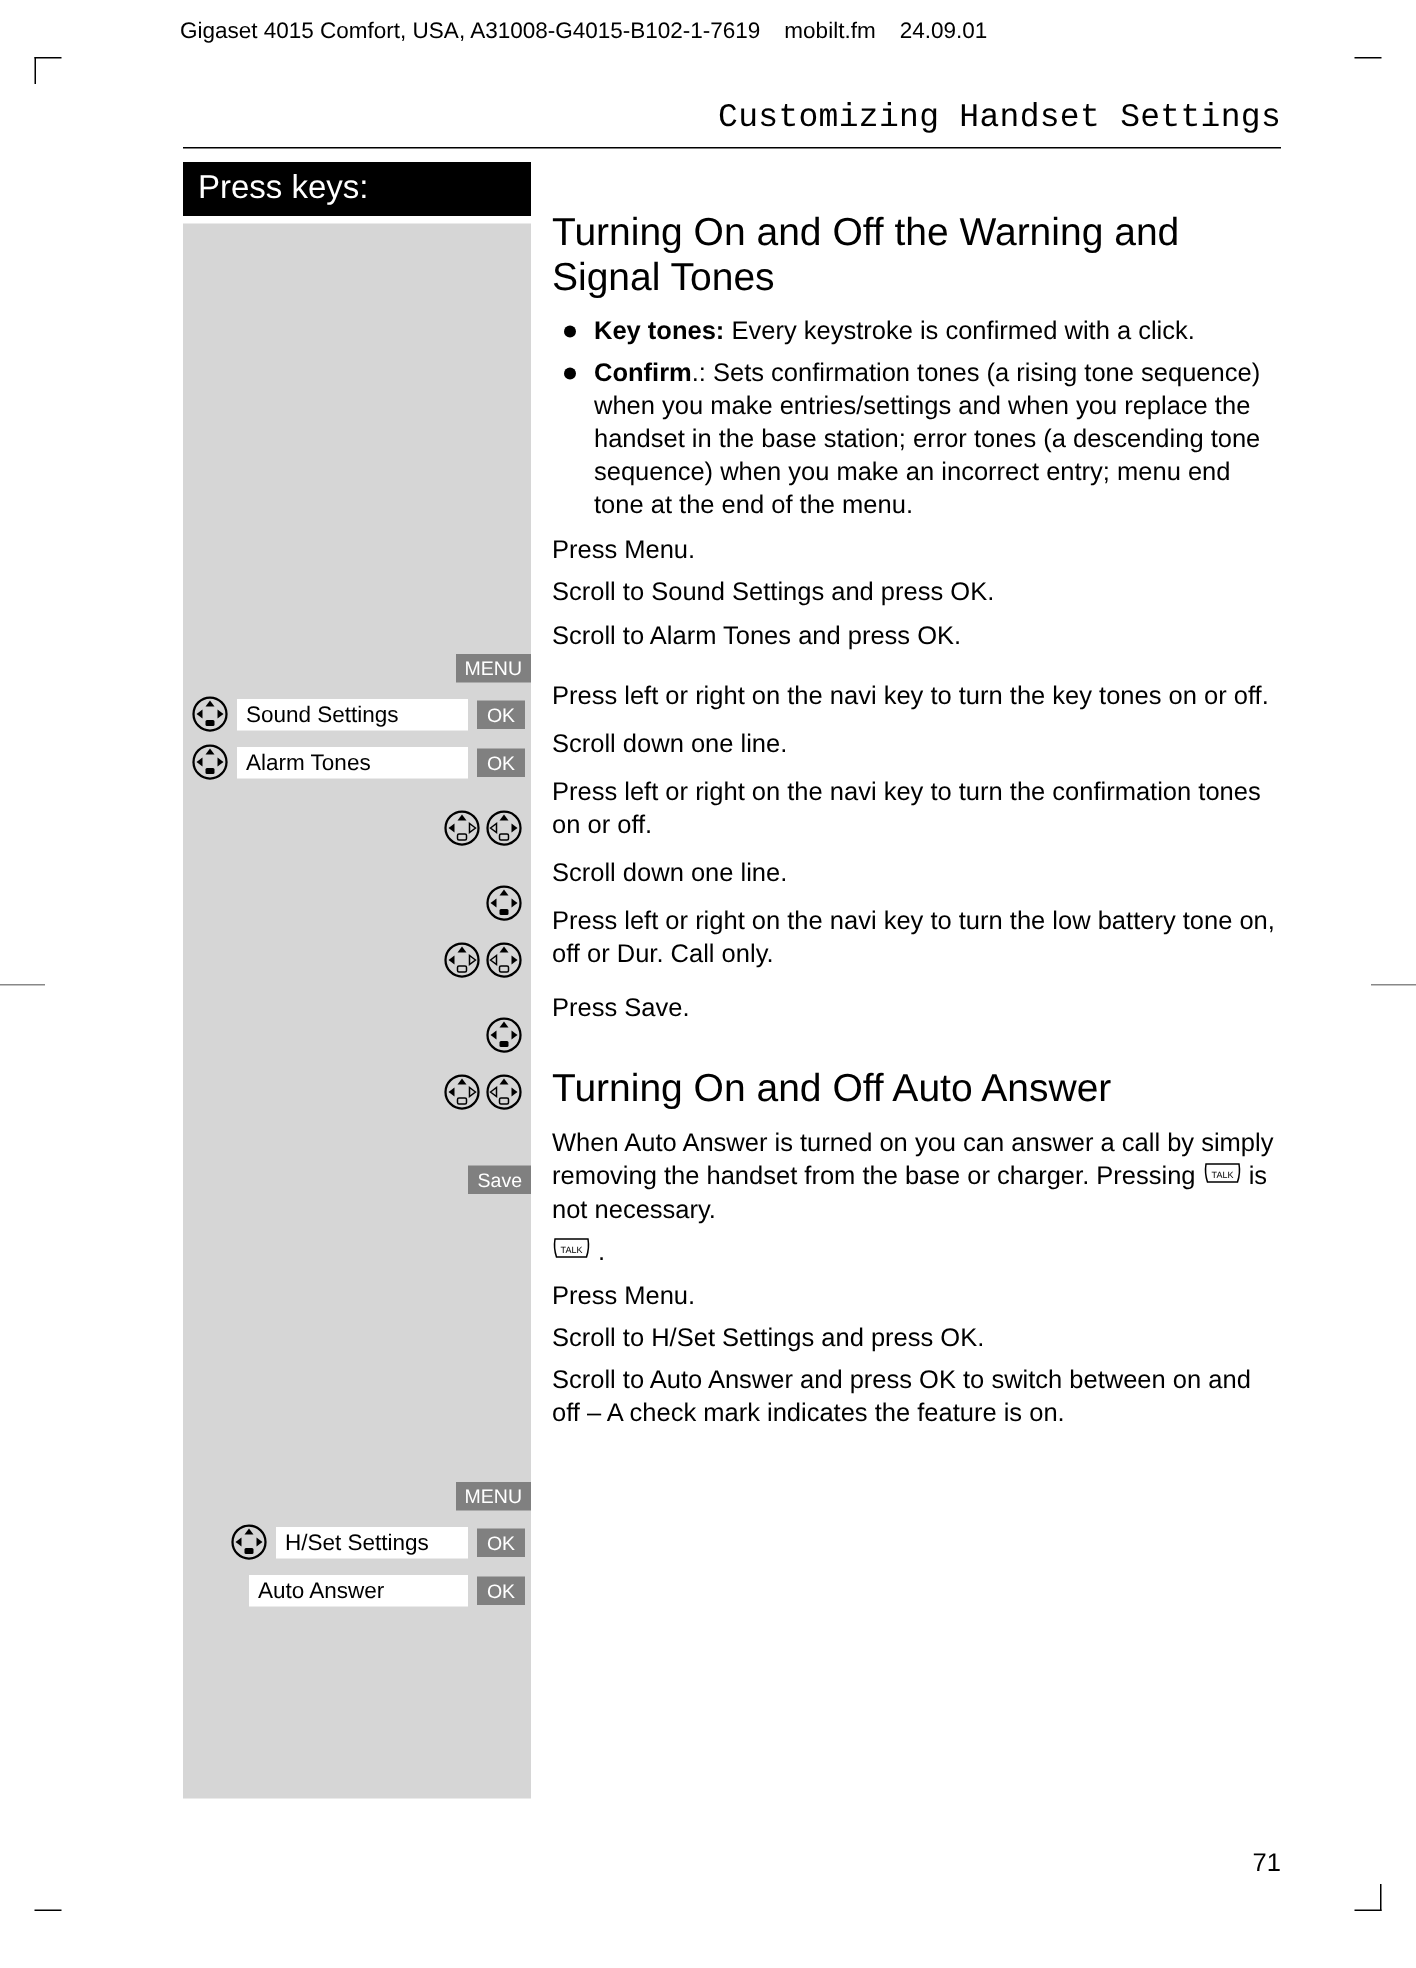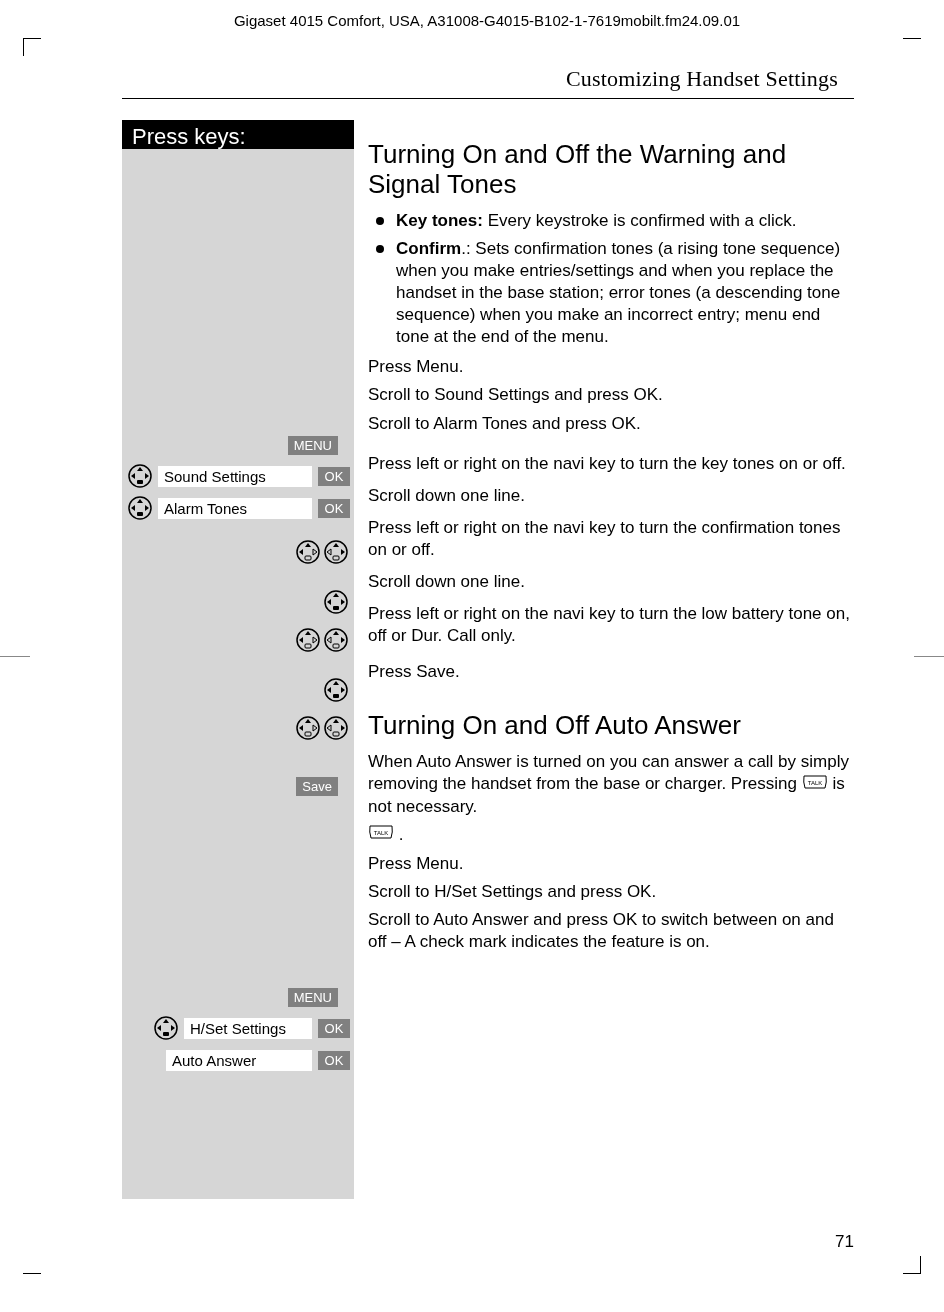--- a/index.html
+++ b/index.html
@@ -3,36 +3,36 @@
 <meta charset="utf-8">
 <style>
 * { margin: 0; padding: 0; box-sizing: border-box; }
 body { font-family: Arial, Helvetica, sans-serif; background: #fff; width: 944px; height: 1312px; position: relative; color: #000; }
 .crop-tl { position: absolute; top: 38px; left: 23px; width: 18px; height: 18px; border-left: 1px solid #000; border-top: 1px solid #000; }
 .crop-tr { position: absolute; top: 38px; right: 23px; width: 18px; height: 18px; border-top: 1px solid #000; }
 .crop-bl { position: absolute; bottom: 38px; left: 23px; width: 18px; height: 18px; border-bottom: 1px solid #000; }
 .crop-br { position: absolute; bottom: 38px; right: 23px; width: 18px; height: 18px; border-right: 1px solid #000; border-bottom: 1px solid #000; }
 .tick-l { position: absolute; top: 50%; left: 0; width: 30px; border-top: 1px solid #888; }
 .tick-r { position: absolute; top: 50%; right: 0; width: 30px; border-top: 1px solid #888; }
-.header-line { position: absolute; top: 12px; left: 120px; right: 90px; display: flex; justify-content: center; font-size: 15px; }
-.section-title { position: absolute; top: 66px; right: 106px; font-size: 22px; font-family: Liberation Serif, serif; letter-spacing: 0.2px; }
+.header-line { position: absolute; top: 12px; left: 120px; right: 90px; display: flex; justify-content: flex-start; font-size: 15px; gap: 16px; }
+.section-title { position: absolute; top: 66px; right: 90px; font-size: 22px; font-family: Liberation Mono, monospace; letter-spacing: 0.2px; }
 .hr { position: absolute; top: 98px; left: 122px; right: 90px; border-top: 1px solid #000; }
-.press-keys { position: absolute; top: 120px; left: 122px; width: 232px; background: #000; color: #fff; font-size: 22px; padding: 4px 10px 6px; font-family: "Arial Narrow", Arial, sans-serif; }
+.press-keys { position: absolute; top: 108px; left: 122px; width: 232px; background: #000; color: #fff; font-size: 22px; padding: 4px 10px 6px; font-family: "Arial Narrow", Arial, sans-serif; }
 .sidebar { position: absolute; top: 149px; left: 122px; width: 232px; height: 1050px; background: #d6d6d6; }
 .content { position: absolute; top: 140px; left: 368px; right: 90px; }
 h2 { font-family: "Arial Narrow", Arial, sans-serif; font-weight: 400; font-size: 26px; margin-bottom: 10px; line-height: 1.15; }
 h2.second { margin-top: 28px; }
 ul { list-style: none; padding-left: 28px; }
 li { font-size: 17px; line-height: 1.3; margin-bottom: 6px; position: relative; }
 li::before { content: ""; position: absolute; left: -20px; top: 7px; width: 8px; height: 8px; background: #000; border-radius: 50%; }
 .step { font-size: 17px; line-height: 1.3; margin-bottom: 6px; }
 .sidebar-row { position: absolute; left: 0; right: 0; height: 30px; display: flex; align-items: center; padding: 0 4px 0 6px; gap: 6px; }
 .sidebar-label { flex: 1; font-size: 15px; background: #fff; padding: 2px 6px; }
 .btn { background: #808080; color: #fff; font-size: 13px; padding: 2px 6px; font-family: "Arial Narrow", Arial, sans-serif; min-width: 32px; text-align: center; }
-.btn-right { position: absolute; right: 16px; }
+.btn-right { position: absolute; right: 0; }
 .navi { width: 24px; height: 24px; }
 .navi svg { width: 24px; height: 24px; }
 .icons-right { position: absolute; right: 6px; display: flex; gap: 4px; }
 .talk-icon { display: inline-block; vertical-align: middle; }
 .page-num { position: absolute; bottom: 60px; right: 90px; font-weight: normal; font-size: 17px; }
 </style>
 </head>
 <body>
 
 <div class="crop-tl"></div>

